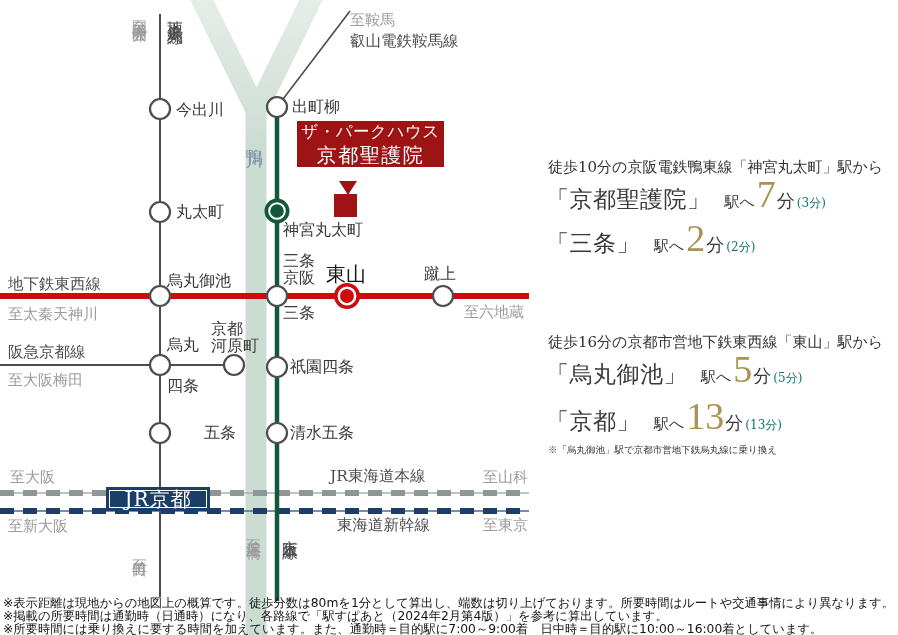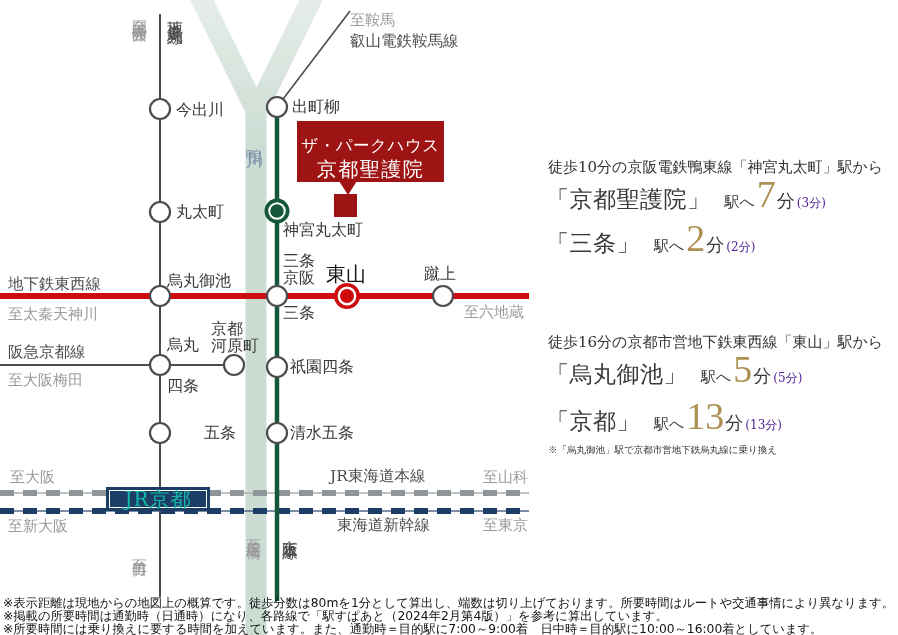--- a/index.html
+++ b/index.html
@@ -9,39 +9,39 @@
   svg{position:absolute;left:0;top:0;}
   
   .s{position:absolute;font-size:16px;color:#3a3a3a;white-space:nowrap;line-height:1.1;}
   .s.two{white-space:pre-line;line-height:17px;}
   .s.big{font-size:20px;color:#151515;}
   .n{position:absolute;font-size:15.5px;color:#4d4d4d;white-space:nowrap;line-height:1.1;}
   .d{position:absolute;font-size:15px;color:#9b9b9b;white-space:nowrap;line-height:1.1;}
   .vert{writing-mode:vertical-rl;letter-spacing:2px;}
   .river-name{color:#7E95AC;font-size:17px;}
   
-  .callout{position:absolute;left:297px;top:121px;width:147px;height:61px;background:#9E1313;
-           display:flex;flex-direction:column;justify-content:flex-end;align-items:center;color:#fff;}
+  .callout{position:absolute;left:297px;top:121px;width:147px;height:46px;background:#9E1313;
+           display:flex;flex-direction:column;justify-content:center;align-items:center;color:#fff;}
   .callout .l1{font-size:16.5px;letter-spacing:.5px;line-height:23px;}
   .callout .l2{font-size:20px;letter-spacing:1.5px;line-height:25px;}
   .callout-tip{position:absolute;left:339px;top:181px;width:0;height:0;
                border-left:9px solid transparent;border-right:9px solid transparent;border-top:14px solid #9E1313;}
   .prop-square{position:absolute;left:334px;top:194px;width:23px;height:23px;background:#9E1313;}
   
   .jrbox{position:absolute;left:106px;top:487px;width:104px;height:24px;background:#1C3D66;
          box-shadow:inset 0 0 0 3px #1C3D66, inset 0 0 0 4px #ffffff;
-         display:flex;align-items:center;justify-content:center;color:#14b8a6;font-size:20px;letter-spacing:1px;}
+         display:flex;align-items:center;justify-content:center;color:#ffffff;font-size:20px;letter-spacing:1px;}
   
   .hdr{position:absolute;left:548px;font-size:15px;color:#333;white-space:nowrap;}
   .route{position:absolute;left:546px;display:flex;align-items:baseline;white-space:nowrap;color:#3a3a3a;}
   .route .stname{font-size:23px;letter-spacing:.5px;}
   .route .to{font-size:15px;margin-left:14px;}
   .route .num{font-family:"Liberation Serif","DejaVu Serif",serif;font-size:38px;color:#AD9153;line-height:.9;margin-left:2px;}
   .route .unit{font-size:18px;margin-left:1px;}
-  .route .paren{font-size:12px;margin-left:2px;color:#4c1d95;}
+  .route .paren{font-size:12px;margin-left:2px;color:#0f766e;}
   .note{position:absolute;left:548px;top:444px;font-size:9.5px;color:#333;white-space:nowrap;}
   
   .disc{position:absolute;left:3px;top:597px;width:894px;
         font-family:"DejaVu Sans","Liberation Sans",sans-serif;font-size:12.3px;color:#111;line-height:13px;}
   .disc div{white-space:nowrap;}
 </style>
 </head>
 <body>
 
 <div id="canvas">

